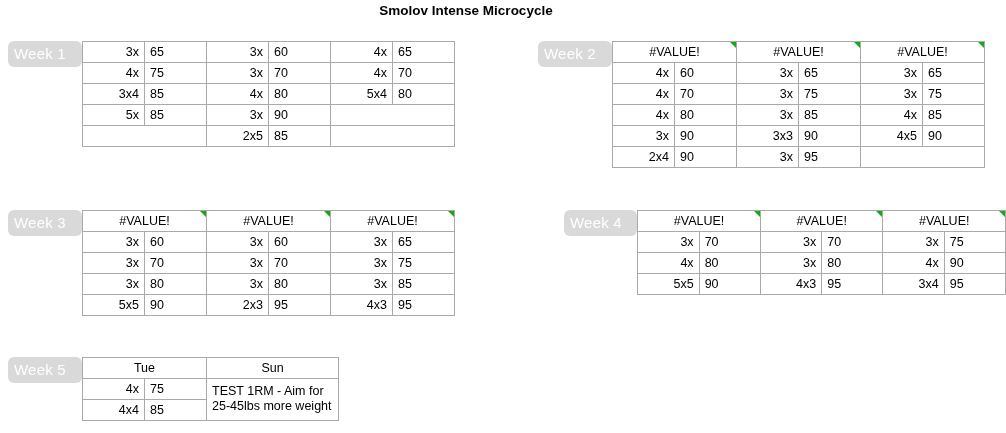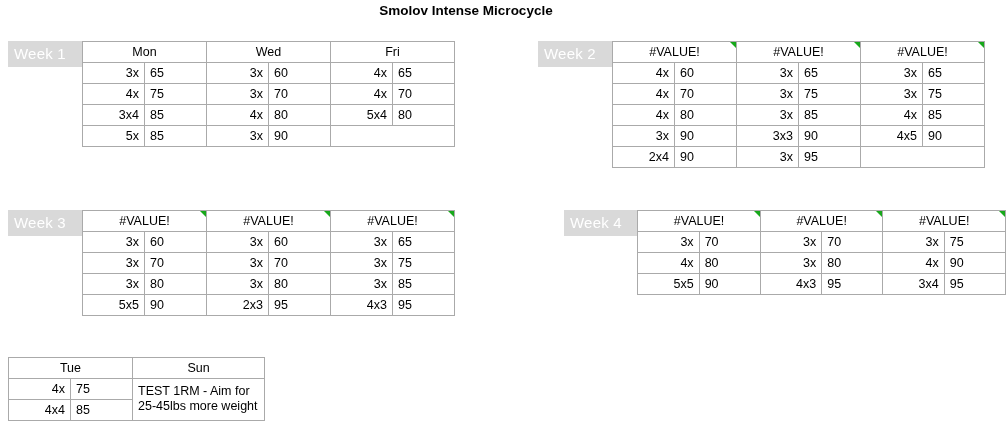--- a/index.html
+++ b/index.html
@@ -33,20 +33,21 @@
     width: 74px;
     box-sizing: border-box;
     background: #d9d9d9;
     color: #ffffff;
     font-size: 15px;
     font-weight: normal;
     padding: 2px 6px 3px 6px;
     height: 26px;
     line-height: 21px;
     letter-spacing: 0.2px;
+    border-radius: 6px;
   }
   table.grid {
     border-collapse: collapse;
     table-layout: fixed;
   }
   table.grid td {
     border: 1px solid #aaaaaa;
     height: 21px;
     font-size: 12.5px;
     color: #000000;
@@ -107,25 +108,20 @@
   <table class="grid">
     <colgroup>
         <col class="c-reps">
         <col class="c-wt">
         <col class="c-reps">
         <col class="c-wt">
         <col class="c-reps">
         <col class="c-wt">
       </colgroup>
     <tbody>
-        <tr>
-      <td class="hdr" colspan="2">Mon</td>
-      <td class="hdr" colspan="2">Wed</td>
-      <td class="hdr" colspan="2">Fri</td>
-    </tr>
     <tr>
       <td class="reps">3x</td>
       <td class="wt">65</td>
       <td class="reps">3x</td>
       <td class="wt">60</td>
       <td class="reps">4x</td>
       <td class="wt">65</td>
     </tr>
     <tr>
       <td class="reps">4x</td>
@@ -141,20 +137,26 @@
       <td class="reps">4x</td>
       <td class="wt">80</td>
       <td class="reps">5x4</td>
       <td class="wt">80</td>
     </tr>
     <tr>
       <td class="reps">5x</td>
       <td class="wt">85</td>
       <td class="reps">3x</td>
       <td class="wt">90</td>
+      <td class="blank" colspan="2"></td>
+    </tr>
+    <tr>
+      <td class="blank" colspan="2"></td>
+      <td class="reps">2x5</td>
+      <td class="wt">85</td>
       <td class="blank" colspan="2"></td>
     </tr>
   </tbody>
     </table>
 </div>
 
 <div class="block" style="top:41px; left:538px;">
   <div class="week-label">Week 2</div>
   <table class="grid">
     <colgroup>
@@ -306,20 +308,21 @@
       <td class="reps">4x3</td>
       <td class="wt">95</td>
       <td class="reps">3x4</td>
       <td class="wt">95</td>
     </tr>
   </tbody>
     </table>
 </div>
 
 <div class="block" style="top:357px; left:8px;">
+  <div class="week-label">Week 5</div>
   <table class="grid">
     <colgroup>
         <col class="c-reps">
         <col class="c-wt">
         <col class="c-note">
       </colgroup>
     <tbody>
         <tr>
       <td class="hdr" colspan="2">Tue</td>
       <td class="hdr">Sun</td>

